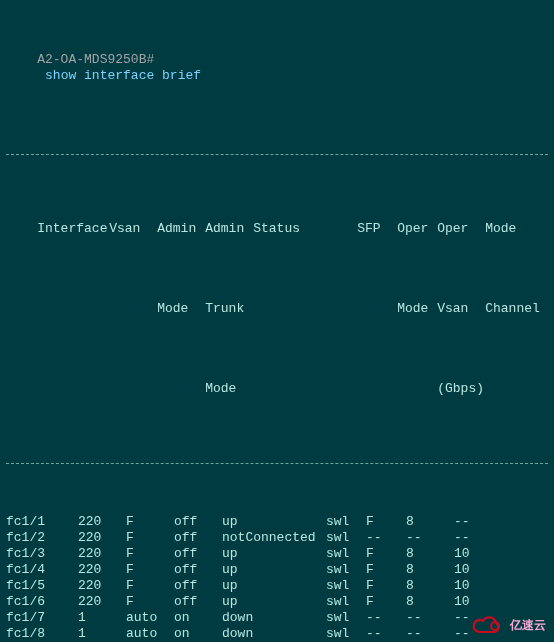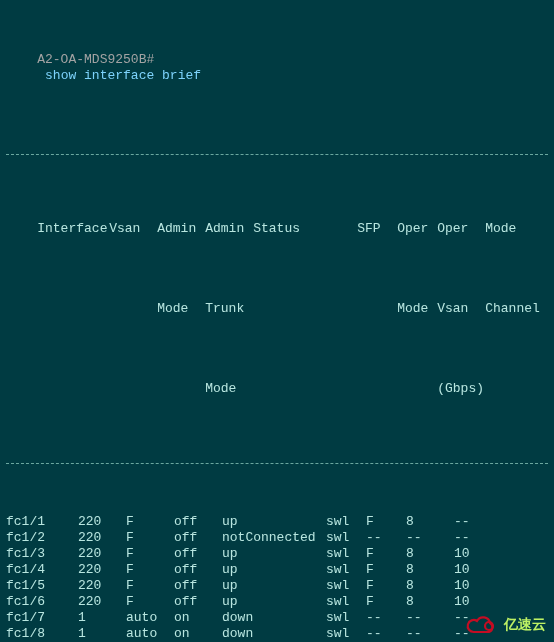--- a/index.html
+++ b/index.html
@@ -40,22 +40,22 @@
     position: absolute;
     right: 8px;
     bottom: 6px;
     display: flex;
     align-items: center;
     gap: 4px;
   }
   .watermark svg { display: block; }
   .wm-text {
     font-family: "Microsoft YaHei", sans-serif;
-    font-size: 14px;
-    color: #bef264;
+    font-size: 12px;
+    color: #f9a8d4;
     font-weight: 700;
     white-space: nowrap;
   }
 </style>
 </head>
 <body>
 
 <div class="screen">
   <div class="prompt-line">
     <span class="prompt">A2-OA-MDS9250B#</span>

